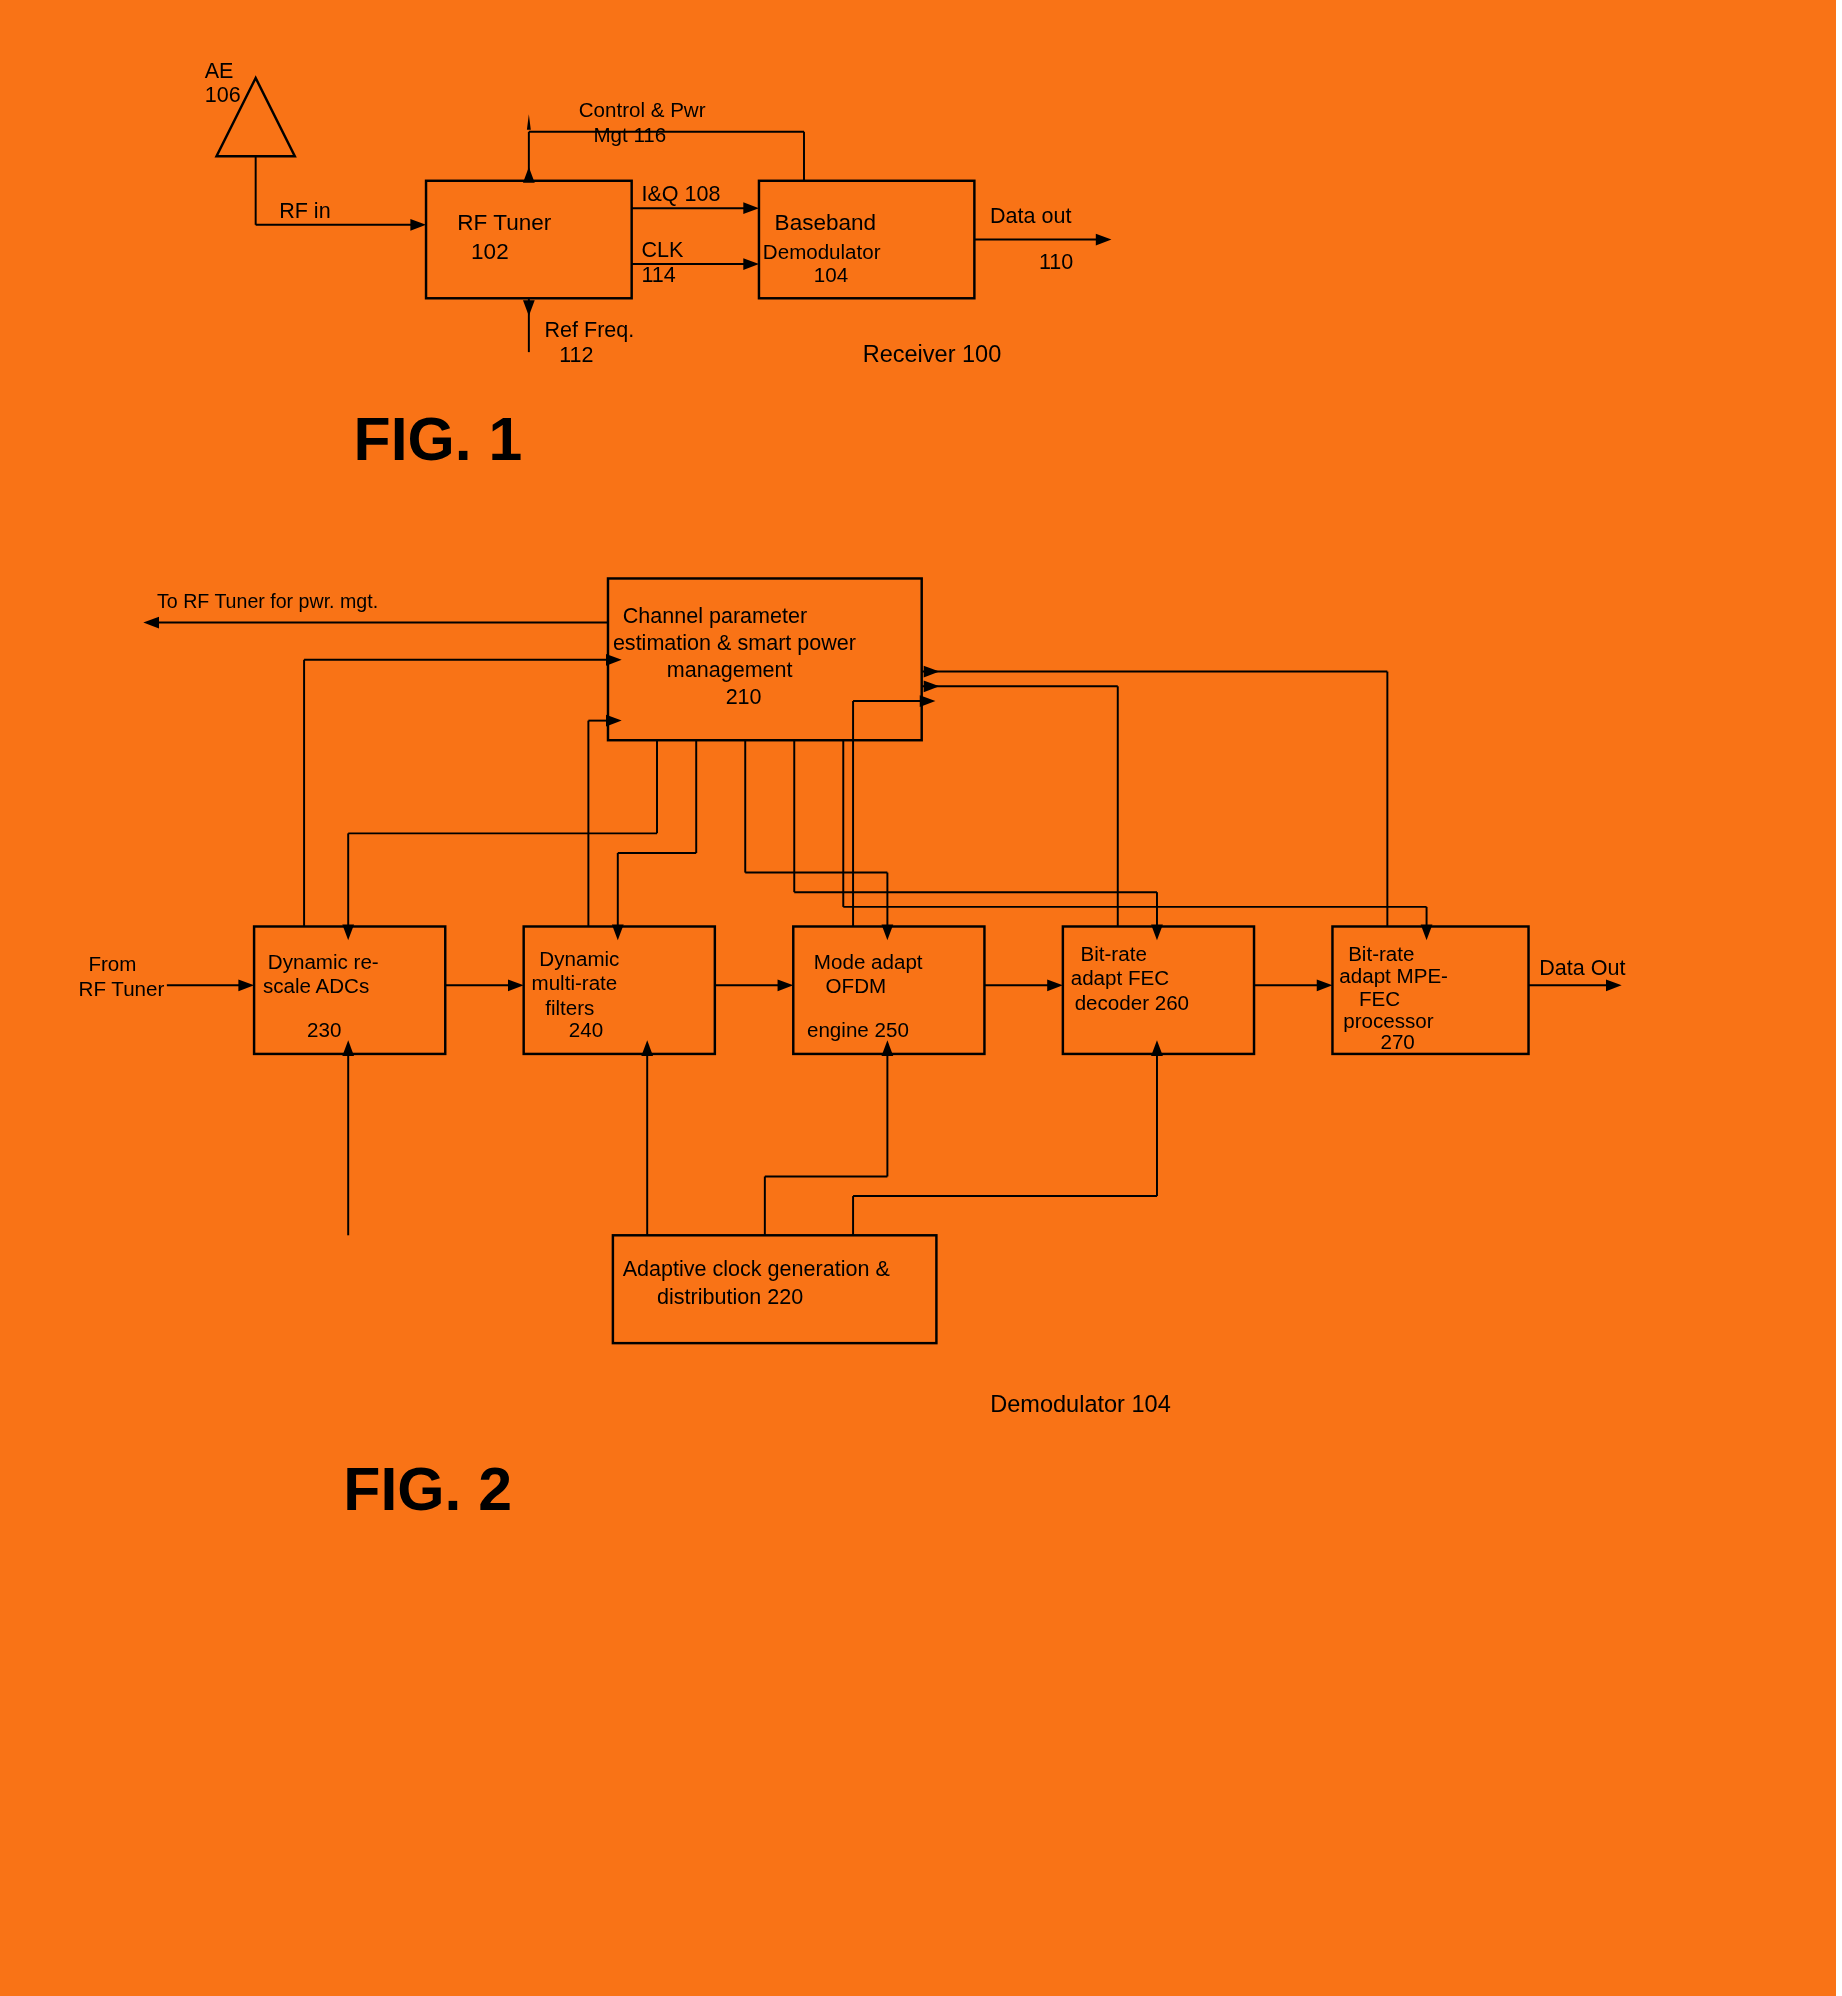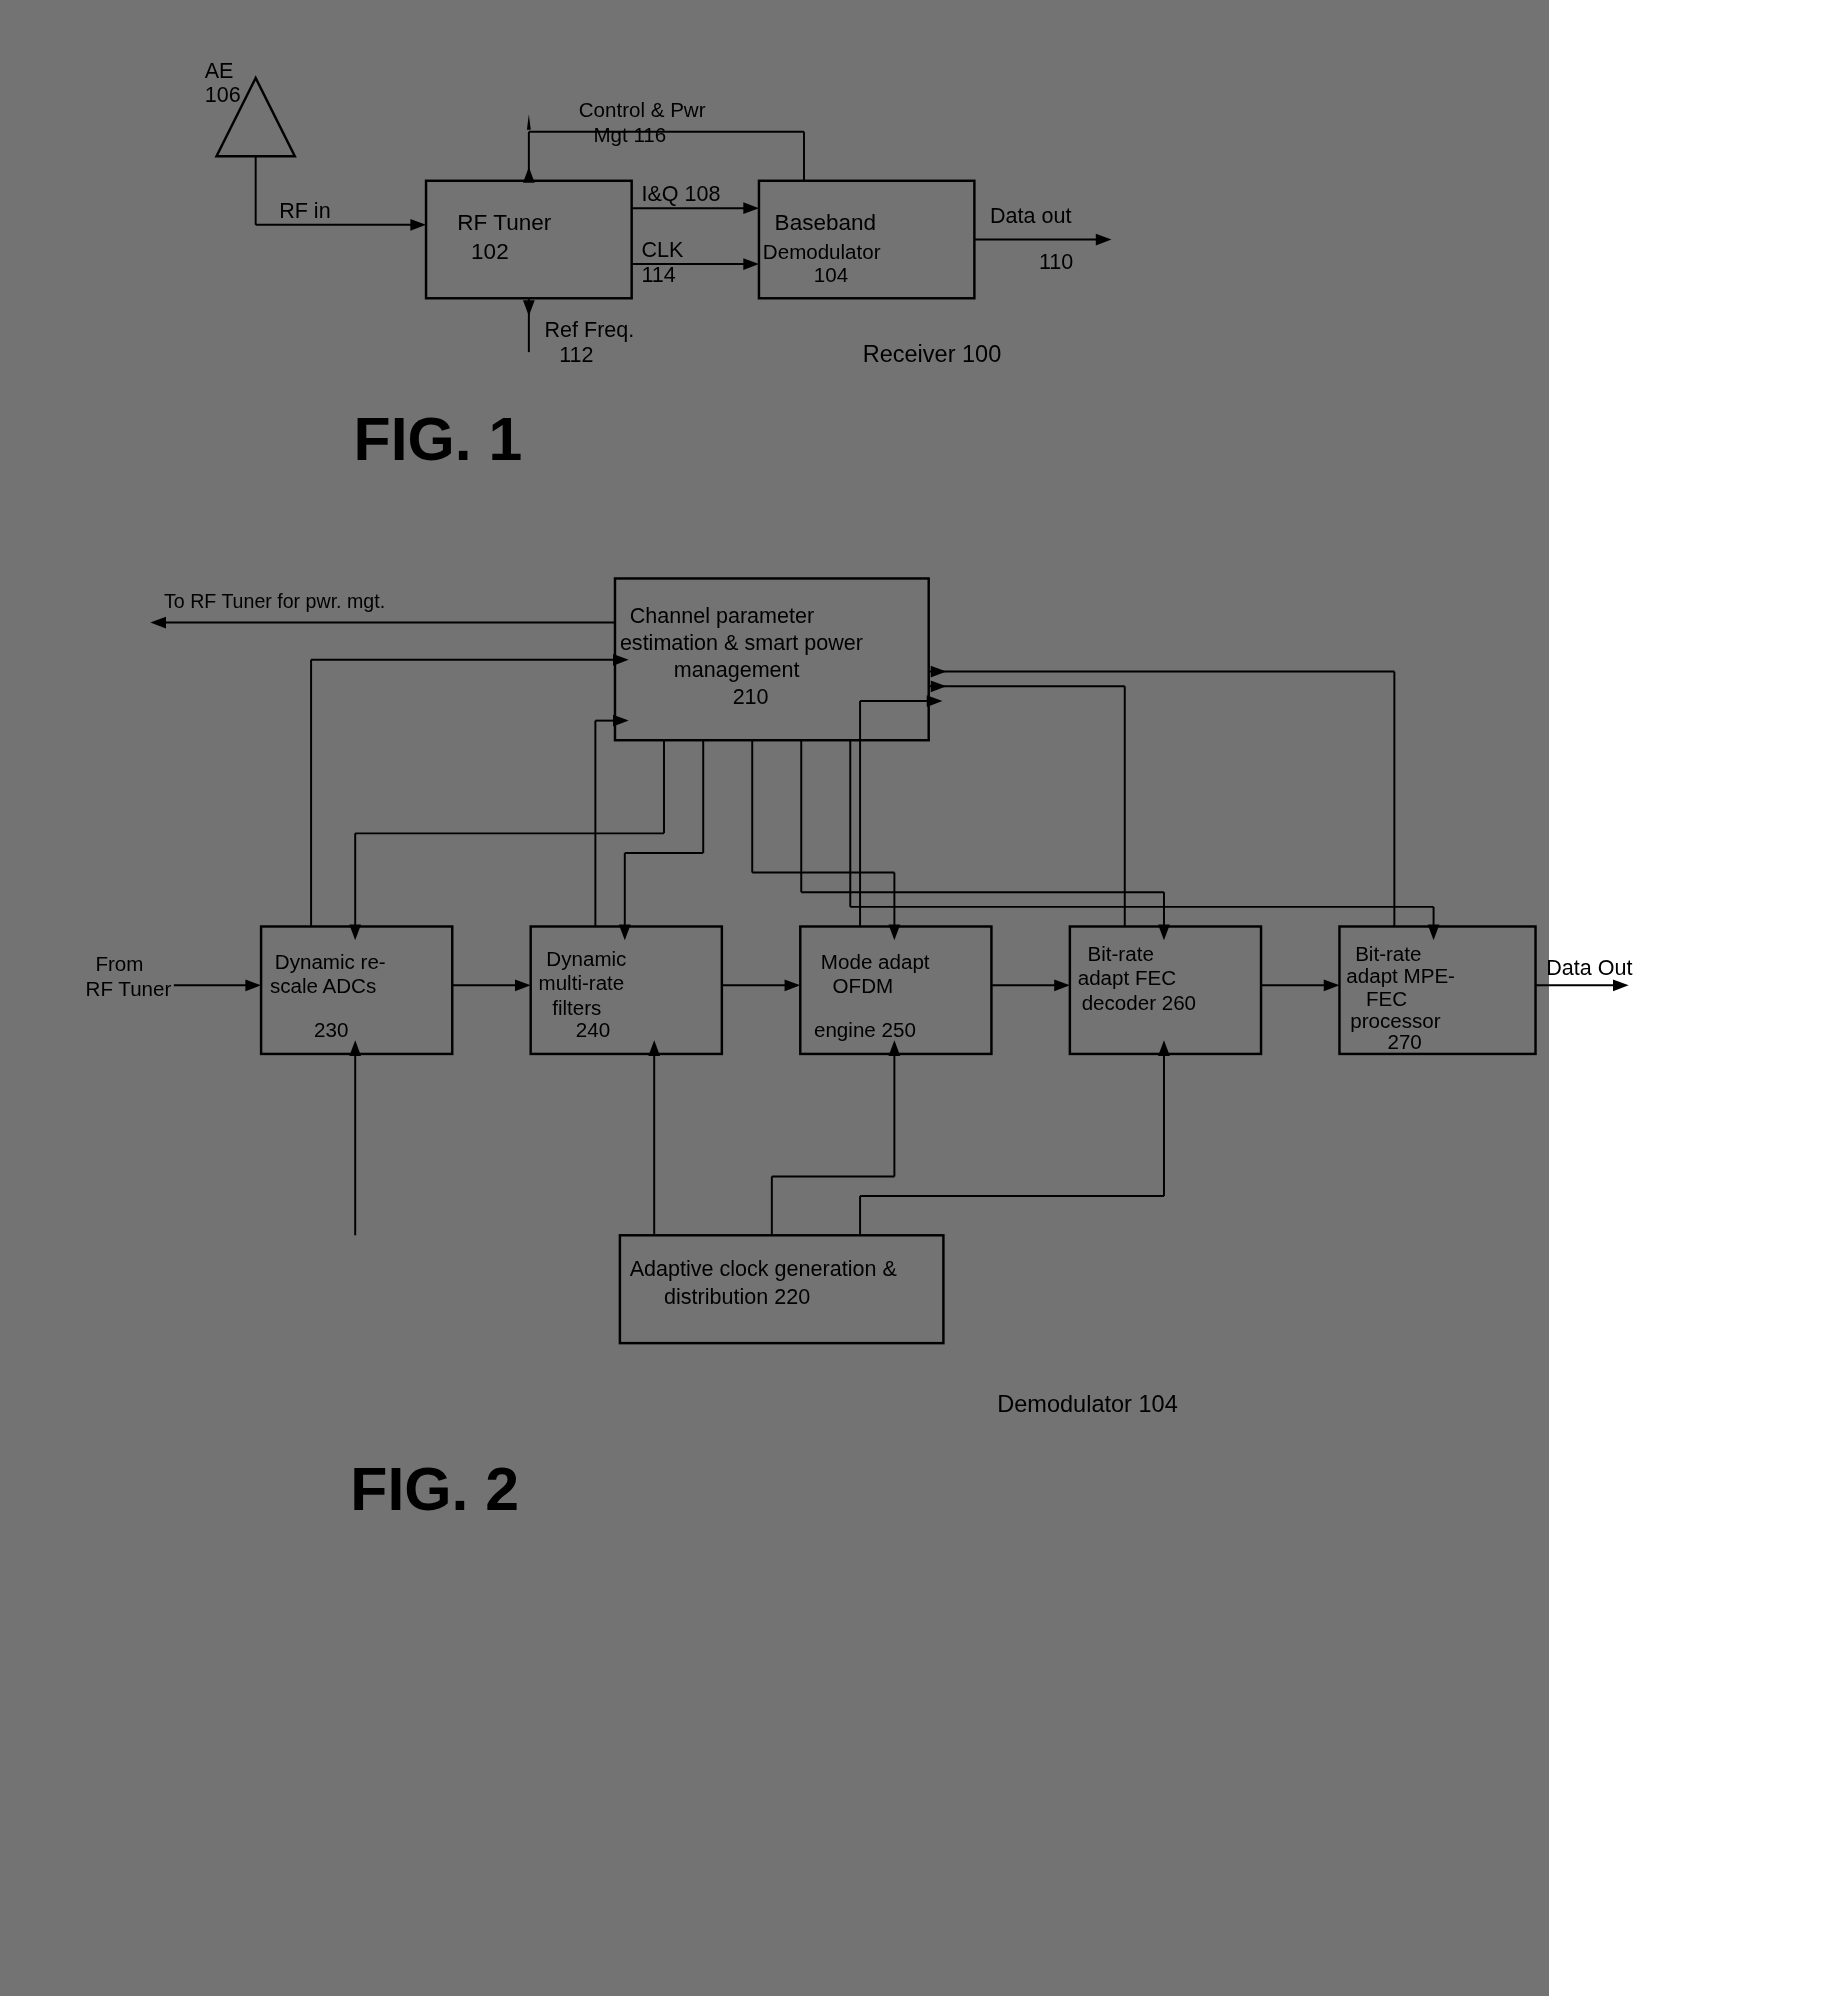--- a/index.html
+++ b/index.html
@@ -5,38 +5,38 @@
     * { box-sizing: border-box; margin: 0; padding: 0; }
     body {
       background: #fff;
       font-family: Arial, sans-serif;
       width: 1843px;
       min-height: 1997px;
       position: relative;
       overflow: hidden;
     }
     .page {
-      width: 1549px;
+      width: 1836px;
       min-height: 1997px;
-      background: #737373;
+      background: #f97316;
       position: relative;
     }
     
     .fig1-container {
       position: absolute;
       top: 29px;
       left: 59px;
       width: 1725px;
       height: 470px;
     }
     
     .fig2-container {
       position: absolute;
       top: 549px;
-      left: 66px;
+      left: 59px;
       width: 1725px;
       height: 1402px;
     }
     
     svg text {
       font-family: Arial, sans-serif;
     }
   </style>
 </head>
 <body>

